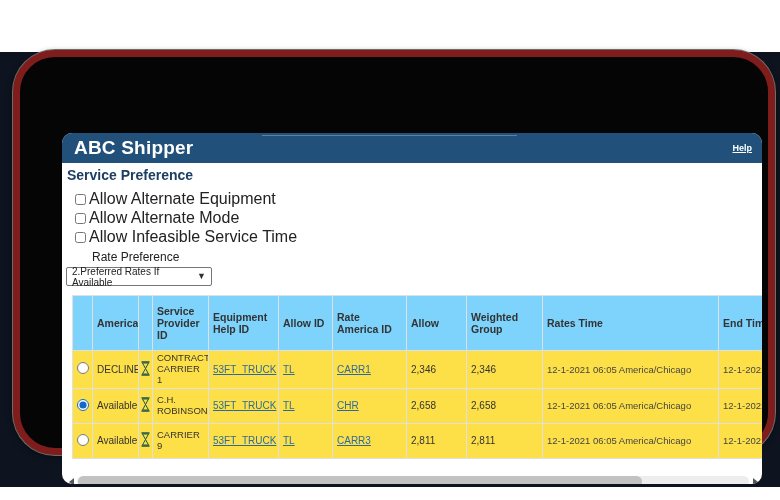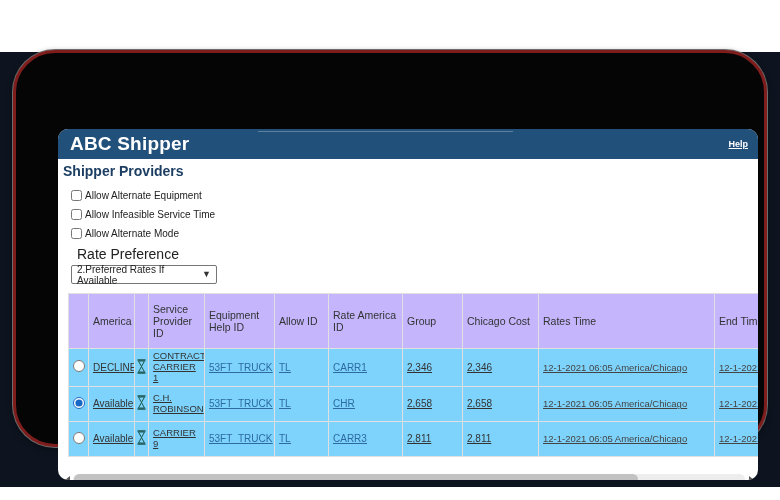--- a/index.html
+++ b/index.html
@@ -8,51 +8,51 @@
     background:#ffffff;font-family:"Liberation Sans",sans-serif;
   }
   
   .backdrop{position:absolute;left:0;top:52px;width:780px;height:435px;background:#0d141f;}
   .top-dash{position:absolute;top:50px;height:5px;background:#161616;border-radius:1px;}
   .top-dash.d1{left:63px;width:31px;}
   .top-dash.d2{left:99px;width:24px;}
   
   .tablet{
     position:absolute;left:13px;top:50px;width:748px;height:391px;
-    background:#050505;border:3px solid #7f1d1d;border-radius:42px;
+    background:#050505;border:7px solid #7f1d1d;border-radius:42px;
     box-shadow:0 0 0 1px #6d6d6d, 0 2px 6px rgba(0,0,0,.5);
   }
   .screen{
     position:absolute;left:42px;top:76px;width:700px;height:351px;
     background:#ffffff;border-radius:10px;overflow:hidden;
   }
   
   .appbar{position:relative;height:30px;background:#21507b;display:flex;align-items:center;}
   .appbar:after{content:"";position:absolute;top:2px;left:200px;width:255px;height:1px;background:rgba(255,255,255,.28);}
   .app-title{color:#ffffff;font-size:19px;font-weight:bold;padding-left:12px;letter-spacing:.2px;}
   .help-link{margin-left:auto;margin-right:10px;color:#ffffff;font-size:9px;font-weight:bold;text-decoration:underline;cursor:pointer;text-align:center;}
   
   .page-title{margin:4px 0 0 5px;font-size:14px;font-weight:bold;color:#1c3e62;}
   .options{margin:8px 0 0 13px;}
   .opt-row{display:flex;align-items:center;height:16px;margin-bottom:3px;}
   .opt-row input{width:11px;height:11px;margin:0 3px 0 0;}
-  .opt-label{font-size:10px;color:#222;}
-  .rate-label{margin:5px 0 3px 19px;font-size:14px;color:#222;}
+  .opt-label{font-size:16px;color:#222;}
+  .rate-label{margin:5px 0 3px 30px;font-size:12px;color:#222;}
   .select{
-    margin-left:13px;width:146px;height:19px;border:1px solid #767676;border-radius:2px;
+    margin-left:4px;width:146px;height:19px;border:1px solid #767676;border-radius:2px;
     display:flex;align-items:center;background:#fff;font-size:10px;color:#222;
     padding:8px 5px;box-sizing:border-box;cursor:pointer;
   }
   .select .chev{margin-left:auto;font-size:9px;color:#333;line-height:1;}
   
   .table-clip{margin:9px 0 0 10px;width:690px;overflow:hidden;}
   table{border-collapse:collapse;table-layout:fixed;width:806px;}
   th,td{border:1px solid #e0e0e0;padding:2px 4px;vertical-align:middle;text-align:left;overflow:hidden;}
-  th{background:#c4b5fd;height:50px;font-size:10.5px;font-weight:normal;color:#333;}
-  td{height:30px;font-size:10px;color:#333;background:#7dd3fc;white-space:nowrap;text-decoration:underline;}
+  th{background:#7dd3fc;height:50px;font-size:10.5px;font-weight:bold;color:#333;}
+  td{height:30px;font-size:10px;color:#333;background:#fde047;white-space:nowrap;}
   td.wrap{white-space:normal;font-size:9.5px;line-height:1.15;}
   td.center,th.center{text-align:center;padding:2px 1px;}
   a.cell-link{color:#2d6a9f;text-decoration:underline;cursor:pointer;}
   .time-cell{font-size:9.5px;color:#444;}
   input[type=radio]{width:12px;height:12px;margin:0;accent-color:#1767c5;}
   .hg{display:inline-block;}
   
   .hscroll{margin:17px 0 0 5px;width:692px;height:12px;display:flex;align-items:center;}
   .scroll-arrow{width:8px;height:11px;display:flex;align-items:center;justify-content:center;cursor:pointer;}
   .tri{width:0;height:0;border-top:4px solid transparent;border-bottom:4px solid transparent;}
@@ -69,34 +69,34 @@
 <div class="top-dash d2"></div>
 
 <div class="tablet">
   <div class="screen">
 
     <div class="appbar">
       <span class="app-title">ABC Shipper</span>
       <span class="help-link">Help</span>
     </div>
 
-    <div class="page-title">Shipper Providers</div>
+    <div class="page-title">Service Preference</div>
 
     <div class="options">
       <div class="opt-row">
         <input type="checkbox" style="">
         <span class="opt-label">Allow Alternate Equipment</span>
       </div>
       <div class="opt-row">
         <input type="checkbox" style="">
-        <span class="opt-label">Allow Infeasible Service Time</span>
+        <span class="opt-label">Allow Alternate Mode</span>
       </div>
       <div class="opt-row">
         <input type="checkbox" style="">
-        <span class="opt-label">Allow Alternate Mode</span>
+        <span class="opt-label">Allow Infeasible Service Time</span>
       </div>
     </div>
 
     <div class="rate-label">Rate Preference</div>
     <div class="select">
       <span>2.Preferred Rates If Available</span>
       <span class="chev">▼</span>
     </div>
 
     <div class="table-clip">
@@ -116,22 +116,22 @@
         </colgroup>
         <tbody>
             <tr>
           <th class="center"></th>
           <th>America</th>
           <th class="center"></th>
           <th>Service Provider ID</th>
           <th>Equipment Help ID</th>
           <th>Allow ID</th>
           <th>Rate America ID</th>
-          <th>Group</th>
-          <th>Chicago Cost</th>
+          <th>Allow</th>
+          <th>Weighted Group</th>
           <th>Rates Time</th>
           <th>End Time</th>
         </tr>
 
         <tr>
           <td class="center"><input type="radio" name="sp-select" style=""></td>
           <td>DECLINED</td>
           <td class="center">
             <svg class="hg" width="9" height="15" viewBox="0 0 9 15">
                   <path d="M0.5 1 H8.5 M0.5 14 H8.5" stroke="#1c564c" stroke-width="1.6"></path>

